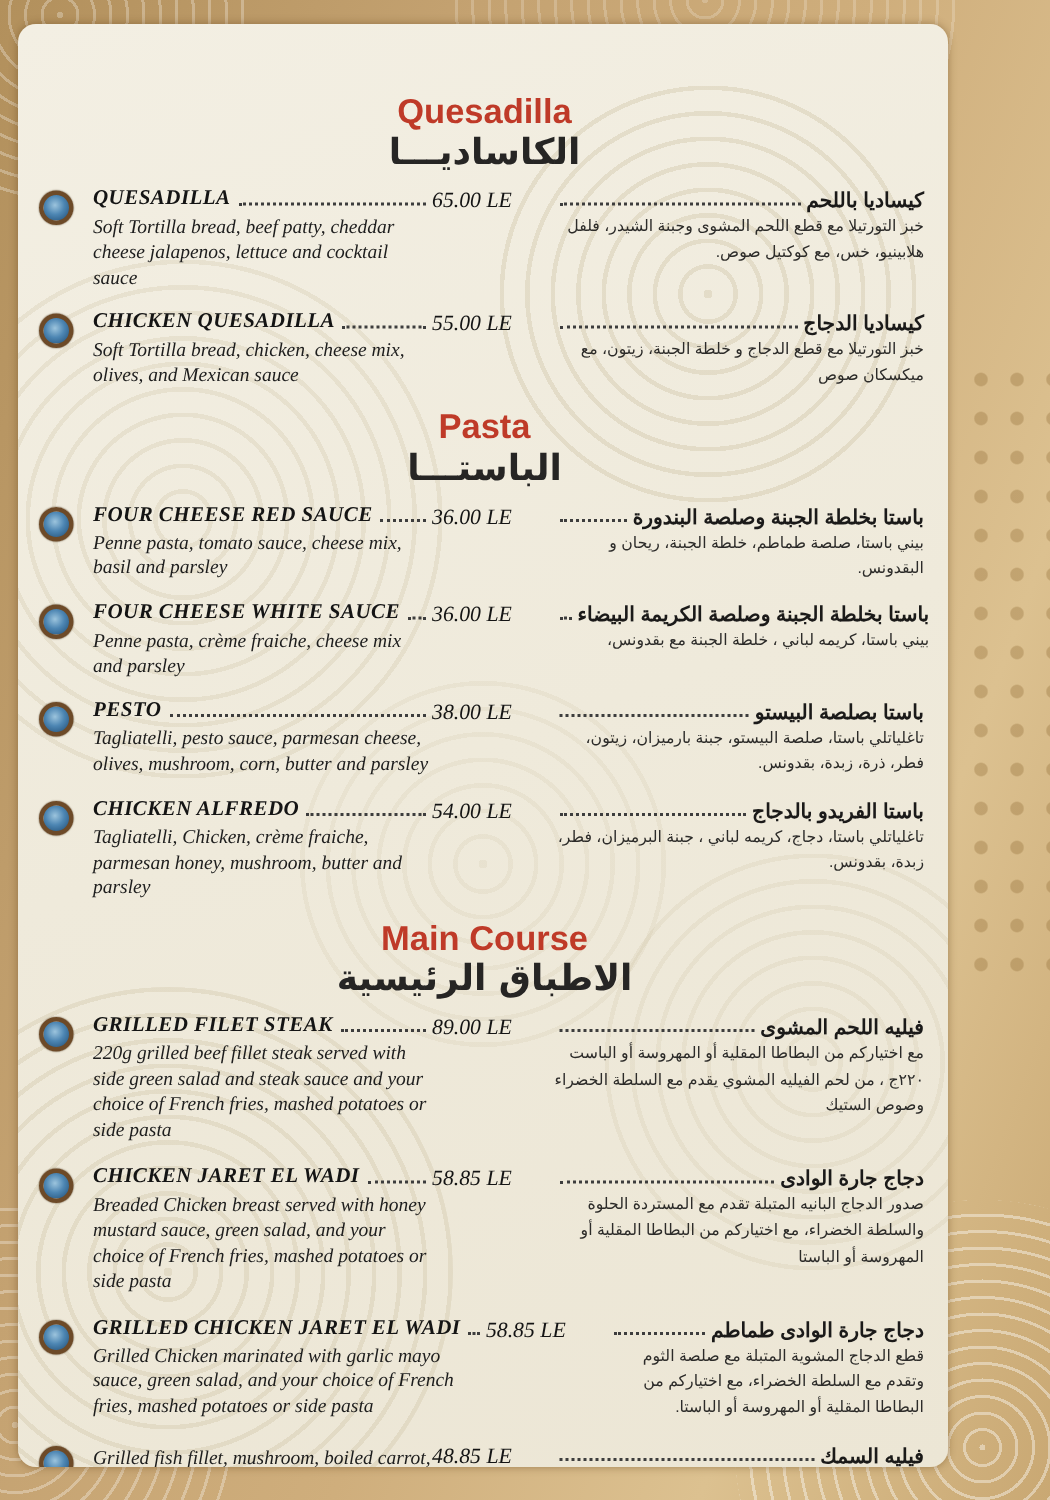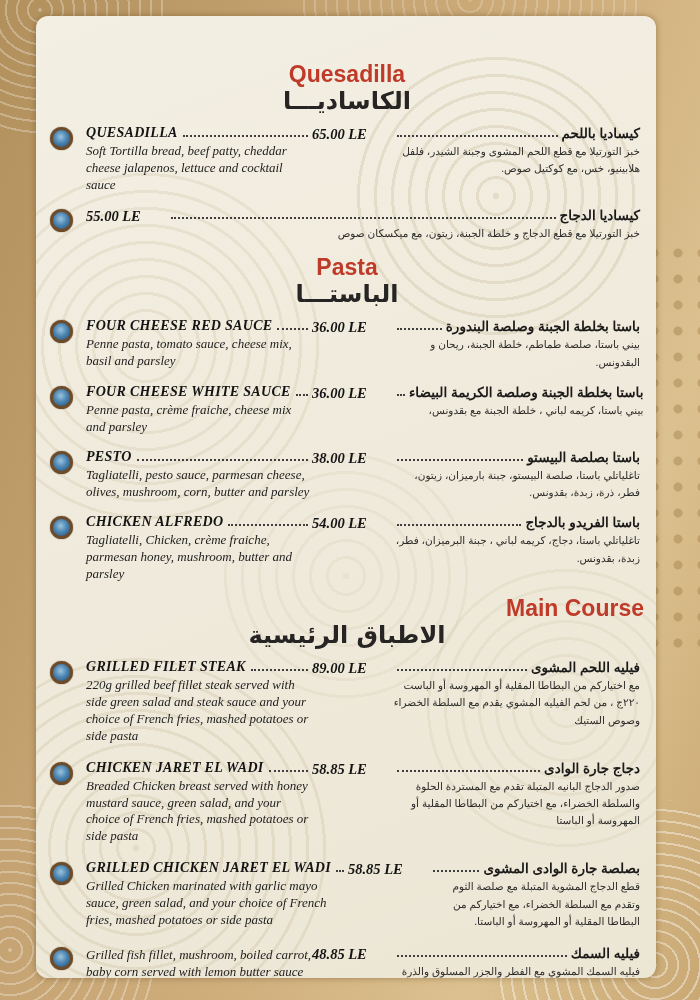--- a/index.html
+++ b/index.html
@@ -20,21 +20,21 @@
     opacity:.55;pointer-events:none;}
   .lace.tl{left:-90px;top:-120px;width:260px;height:260px;}
   .lace.tm{left:300px;top:-150px;width:340px;height:300px;opacity:.4;}
   .lace.br{right:-120px;bottom:-130px;width:330px;height:330px;opacity:.8;}
   .lace.bl{left:-140px;bottom:-100px;width:300px;height:300px;opacity:.6;}
   .frame-dots{position:absolute;right:0;top:240px;width:58px;height:420px;
     background:radial-gradient(circle, rgba(148,112,58,.45) 0 4px, transparent 5px) 0 0/24px 26px;
     opacity:.8;pointer-events:none;}
   
   .page{
-    position:absolute;left:36px;top:16px;width:620px;height:962px;
+    position:absolute;left:12px;top:16px;width:620px;height:962px;
     background:linear-gradient(160deg,#f3efe3 0%,#efeadb 50%,#ece6d5 100%);
     border-radius:12px;
     box-shadow:0 0 6px rgba(90,60,20,.45);
     overflow:hidden;
   }
   .orn{position:absolute;border-radius:50%;pointer-events:none;
     background:repeating-radial-gradient(circle, rgba(185,170,130,.30) 0 3px, transparent 3px 17px);}
   .orn.o1{right:10px;top:30px;width:300px;height:300px;opacity:.8;}
   .orn.o2{left:-70px;top:150px;width:360px;height:360px;opacity:.6;}
   .orn.o3{left:-90px;bottom:-60px;width:380px;height:380px;opacity:.7;}
@@ -50,21 +50,21 @@
   .row{display:flex;align-items:flex-start;margin-bottom:13px;}
   .icon-col{flex:0 0 36px;padding-top:2px;}
   .seal{display:block;width:17px;height:17px;border-radius:50%;
     background:radial-gradient(circle at 45% 40%, #9cc4dd 0%, #4d86b3 45%, #27567f 90%);
     border:3px solid #6d4a28;box-shadow:0 0 1px #3c2a12;}
   .en-col{flex:0 0 226px;}
   .name-line{display:flex;align-items:flex-end;}
   .en-name{font-style:italic;font-weight:600;font-size:14px;letter-spacing:.3px;color:#141414;white-space:nowrap;}
   .dots{flex:1 1 auto;min-width:8px;border-bottom:2px dotted #3d3d3d;margin:0 4px 4px 5px;}
   .en-desc{font-style:italic;font-size:13px;line-height:1.3;color:#1d1d1d;margin-top:2px;}
-  .price-col{flex:0 0 80px;font-style:italic;font-weight:700;font-size:14.5px;color:#141414;padding-top:1px;white-space:nowrap;}
+  .price-col{flex:0 0 80px;font-style:italic;font-weight:400;font-size:14.5px;color:#141414;padding-top:1px;white-space:nowrap;}
   .ar-col{flex:1 1 auto;direction:rtl;padding-right:4px;font-family:Liberation Sans, sans-serif;}
   .ar-name-line{display:flex;align-items:flex-end;}
   .ar-name{font-weight:700;font-size:13.5px;color:#1b1a19;white-space:nowrap;}
   .ar-desc{font-size:10.5px;line-height:1.65;color:#2c2b29;margin-top:2px;}
 
   section{display:block;}
   section.main .row{margin-bottom:15px;}
 </style>
 </head>
 <body>
@@ -109,20 +109,27 @@
               <span class="dots"></span>
             </div>
             <div class="ar-desc">خبز التورتيلا مع قطع اللحم المشوى وجبنة الشيدر، فلفل هلابينيو، خس، مع كوكتيل صوص.</div>
           </div>
         </div>
 
         <div class="row">
           <div class="icon-col">
               <span class="seal"></span>
             </div>
+          <div class="en-col">
+            <div class="name-line">
+              <span class="en-name">CHICKEN QUESADILLA</span>
+              <span class="dots"></span>
+            </div>
+            <div class="en-desc">Soft Tortilla bread, chicken, cheese mix, olives, and Mexican sauce</div>
+          </div>
           <div class="price-col">55.00 LE</div>
           <div class="ar-col">
             <div class="ar-name-line">
               <span class="ar-name">كيساديا الدجاج</span>
               <span class="dots"></span>
             </div>
             <div class="ar-desc">خبز التورتيلا مع قطع الدجاج و خلطة الجبنة، زيتون، مع ميكسكان صوص</div>
           </div>
         </div>
       </section>
@@ -213,21 +220,21 @@
               <span class="ar-name">باستا الفريدو بالدجاج</span>
               <span class="dots"></span>
             </div>
             <div class="ar-desc">تاغلياتلي باستا، دجاج، كريمه لباني ، جبنة البرميزان، فطر، زبدة، بقدونس.</div>
           </div>
         </div>
       </section>
 
       <section class="main">
         <div class="sec-head">
-          <div class="sec-title-en accent" style="color: rgb(191, 58, 40); text-align: right;">Main Course</div>
+          <div class="sec-title-en accent" style="color: rgb(191, 58, 40);">Main Course</div>
           <div class="sec-title-ar">الاطباق الرئيسية</div>
         </div>
 
         <div class="row">
           <div class="icon-col">
               <span class="seal"></span>
             </div>
           <div class="en-col">
             <div class="name-line">
               <span class="en-name">GRILLED FILET STEAK</span>
@@ -273,21 +280,21 @@
           <div class="en-col">
             <div class="name-line">
               <span class="en-name">GRILLED CHICKEN JARET EL WADI</span>
               <span class="dots"></span>
             </div>
             <div class="en-desc">Grilled Chicken marinated with garlic mayo sauce, green salad, and your choice of French fries, mashed potatoes or side pasta</div>
           </div>
           <div class="price-col">58.85 LE</div>
           <div class="ar-col">
             <div class="ar-name-line">
-              <span class="ar-name">بصلصة جارة الوادى المشوى</span>
+              <span class="ar-name">دجاج جارة الوادى طماطم</span>
               <span class="dots"></span>
             </div>
             <div class="ar-desc">قطع الدجاج المشوية المتبلة مع صلصة الثوم وتقدم مع السلطة الخضراء، مع اختياركم من البطاطا المقلية أو المهروسة أو الباستا.</div>
           </div>
         </div>
 
         <div class="row">
           <div class="icon-col">
               <span class="seal"></span>
             </div>

